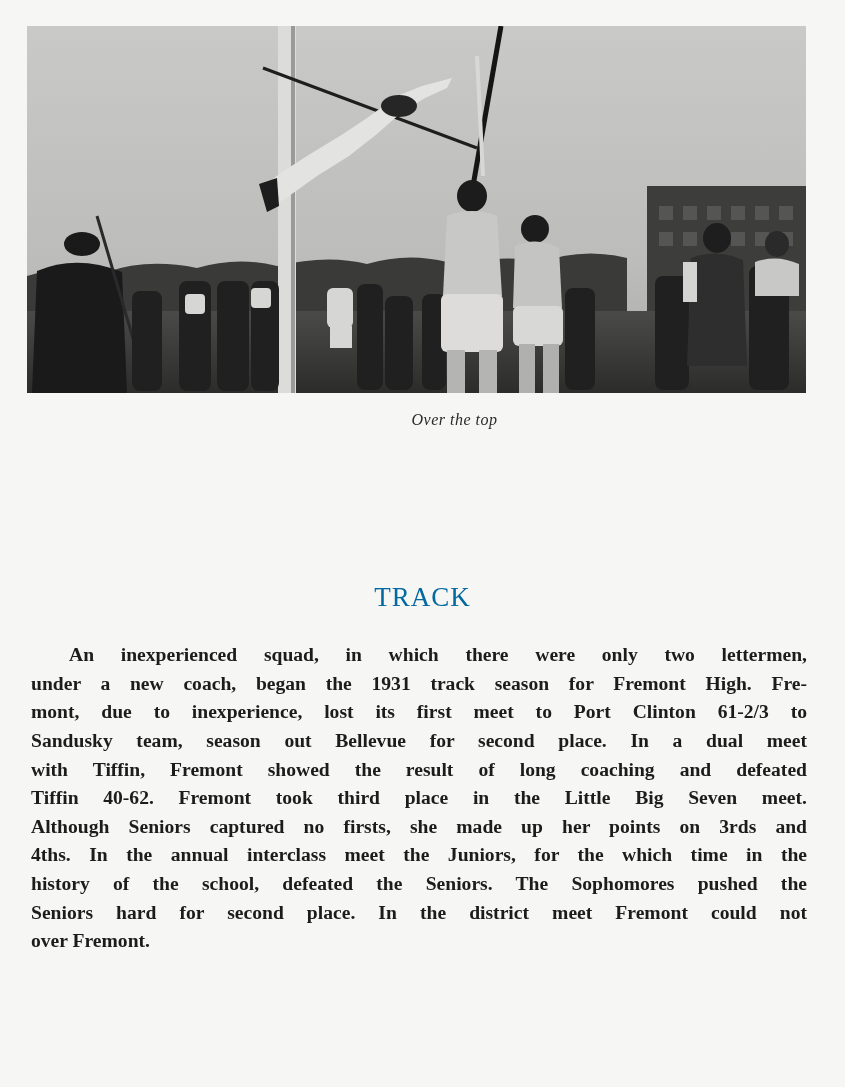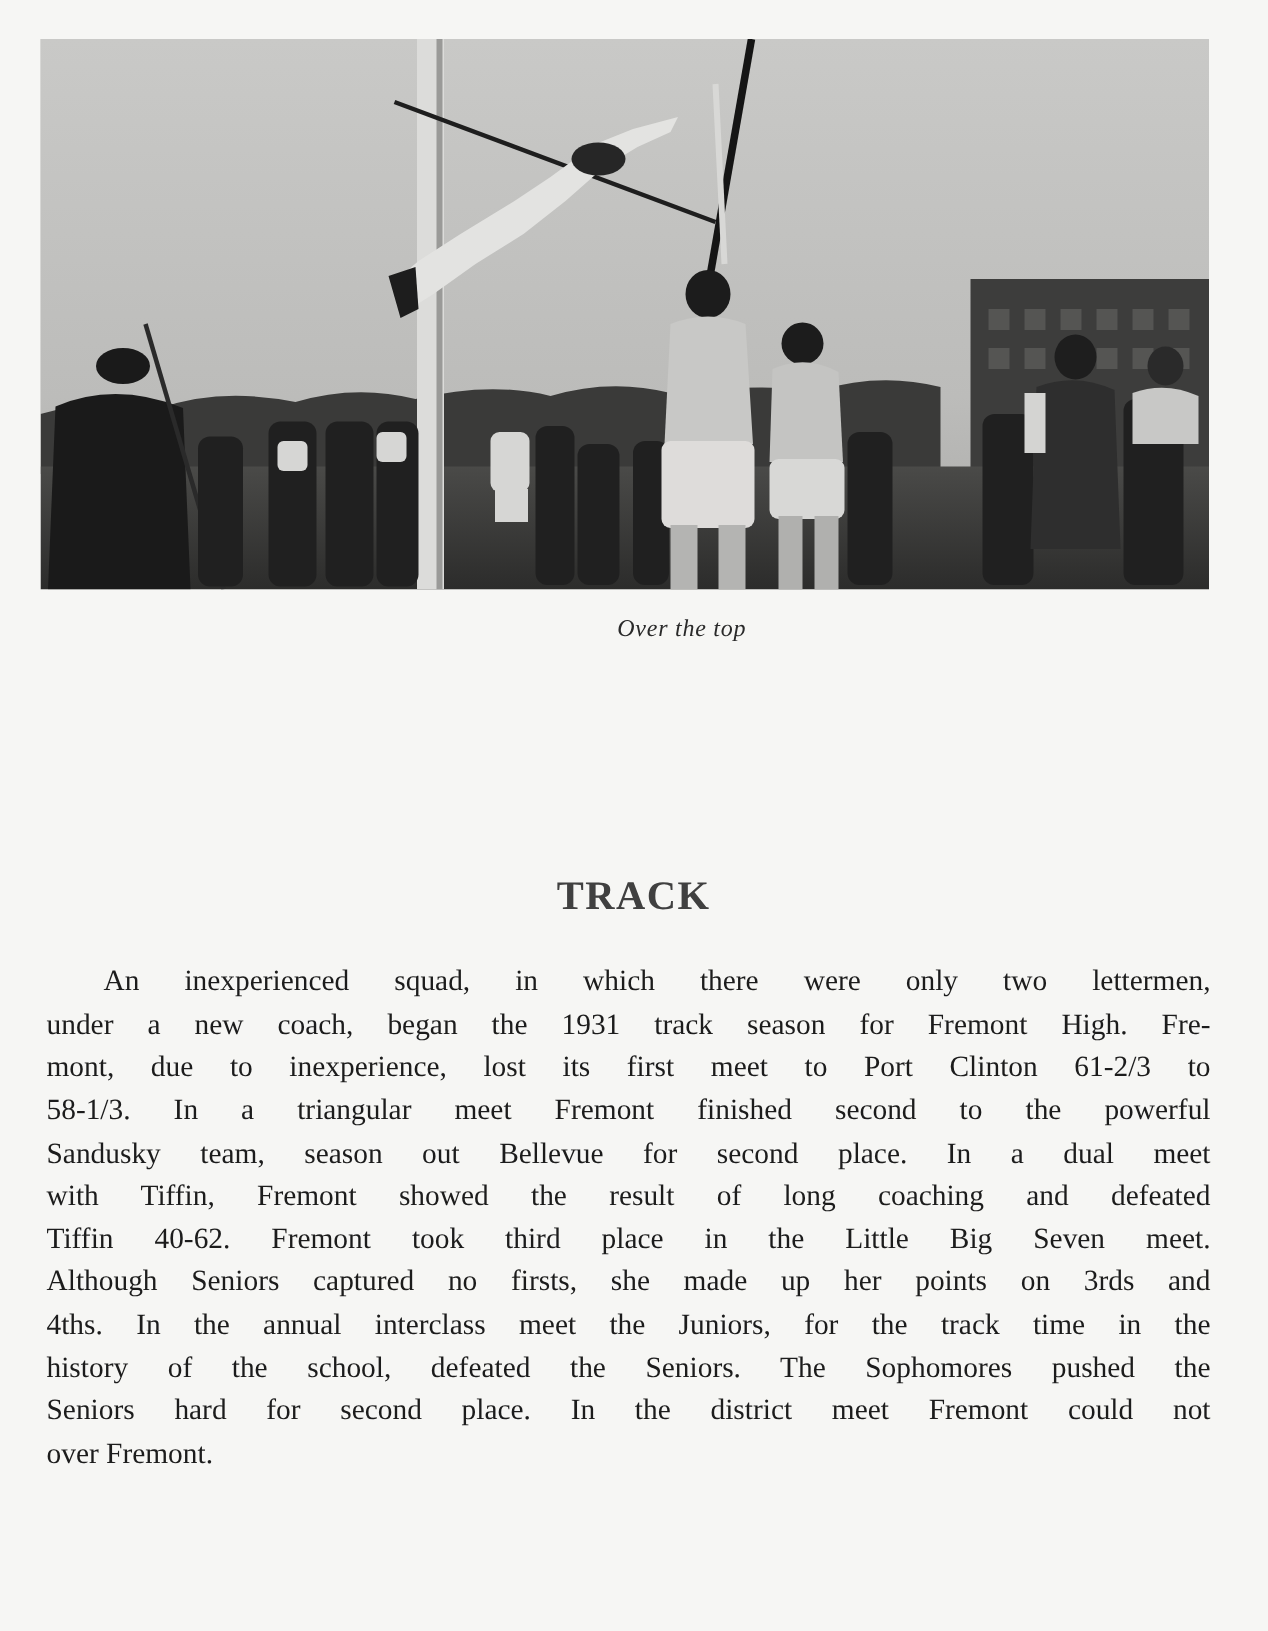--- a/index.html
+++ b/index.html
@@ -42,28 +42,28 @@
       padding-left: 32px;
     }
     .title {
       position: absolute;
       left: 0;
       width: 845px;
       top: 582px;
       text-align: center;
       font-size: 27px;
       letter-spacing: 1px;
-      color: #404040;
-      font-weight: bold;
+      color: #0369a1;
     }
     .body-text {
       position: absolute;
       left: 31px;
       top: 641px;
       width: 776px;
+      font-weight: bold;
     }
     .line {
       display: block;
       height: 28.65px;
       line-height: 28.65px;
       font-size: 19.6px;
       text-align: justify;
       text-align-last: justify;
       white-space: nowrap;
       overflow: visible;
@@ -170,22 +170,21 @@
 </div>
 
 <div class="caption">Over the top</div>
 
 <div class="title">TRACK</div>
 
 <div class="body-text">
   <span class="line indent">An inexperienced squad, in which there were only two lettermen,</span>
   <span class="line">under a new coach, began the 1931 track season for Fremont High.  Fre-</span>
   <span class="line">mont, due to inexperience, lost its first meet to Port Clinton 61-2/3 to</span>
-  <span class="line">58-1/3.  In a triangular meet Fremont finished second to the powerful</span>
   <span class="line">Sandusky team, season out Bellevue for second place.  In a dual meet</span>
   <span class="line">with Tiffin, Fremont showed the result of long coaching and defeated</span>
   <span class="line">Tiffin 40-62.  Fremont took third place in the Little Big Seven meet.</span>
   <span class="line">Although Seniors captured no firsts, she made up her points on 3rds and</span>
-  <span class="line">4ths.  In the annual interclass meet the Juniors, for the track time in the</span>
+  <span class="line">4ths.  In the annual interclass meet the Juniors, for the which time in the</span>
   <span class="line">history of the school, defeated the Seniors.  The Sophomores pushed the</span>
   <span class="line">Seniors hard for second place.  In the district meet Fremont could not</span>
   <span class="line last">over Fremont.</span>
 </div>
 
 </body></html>

